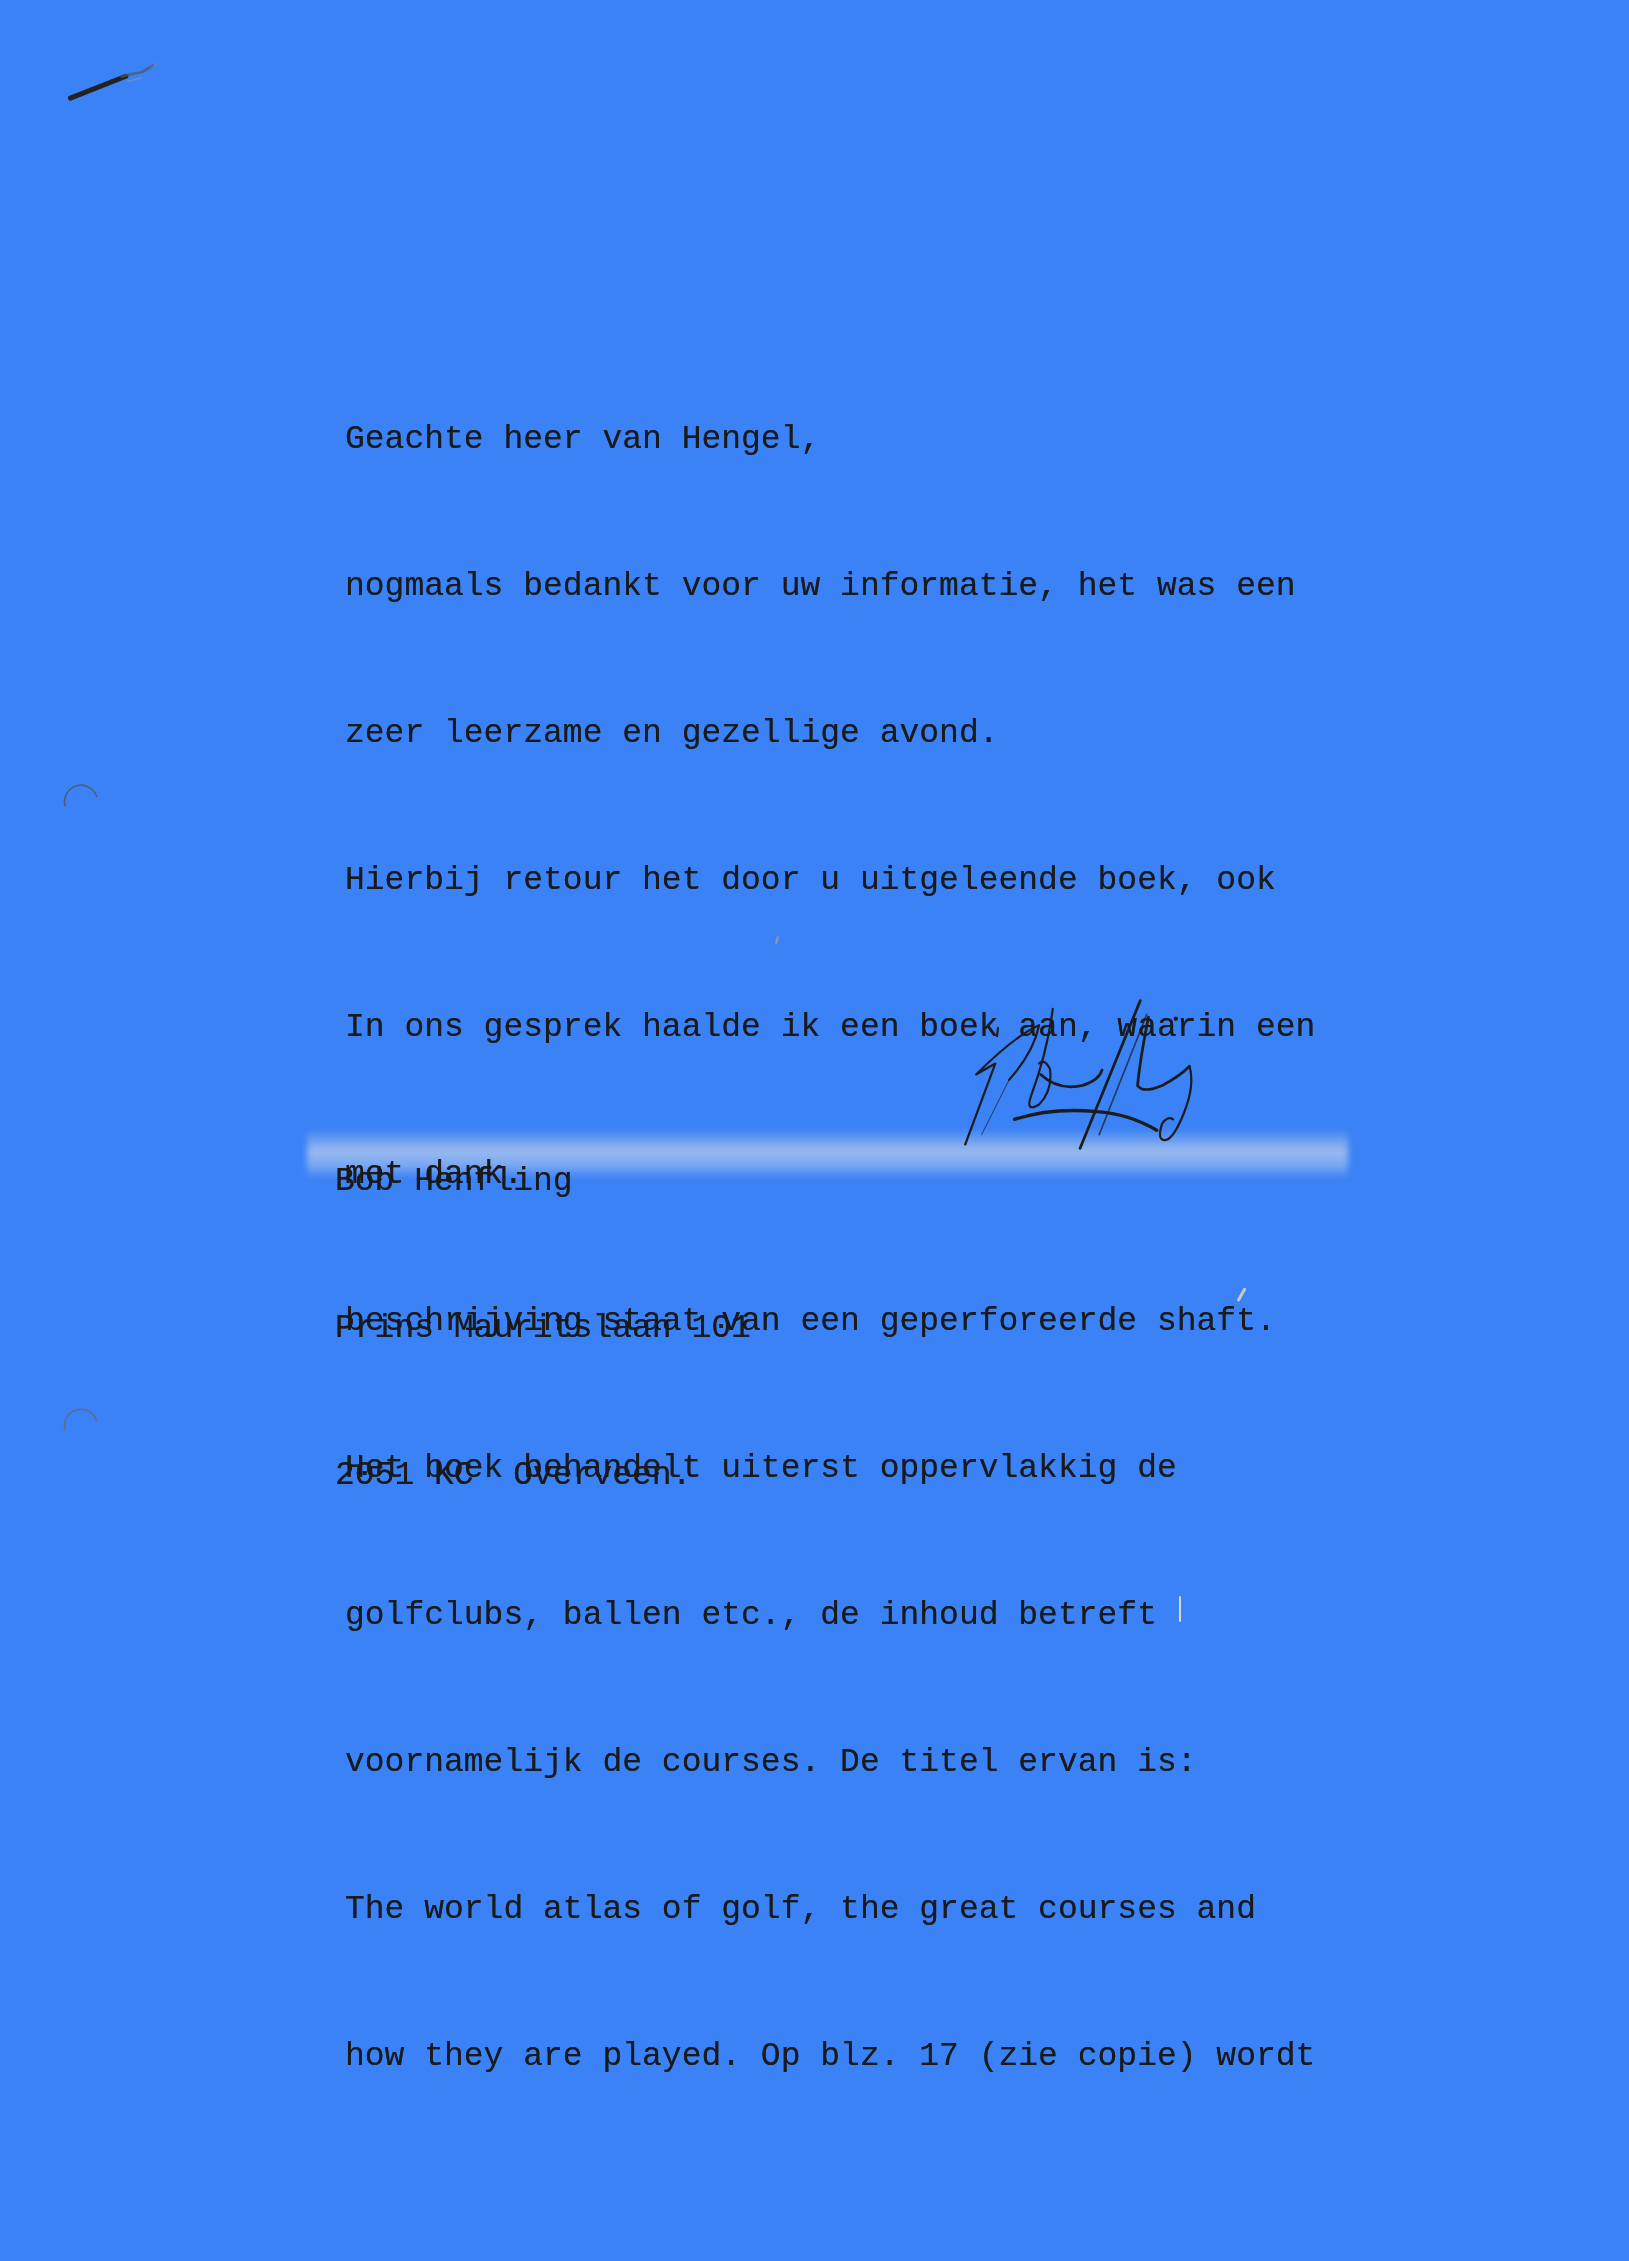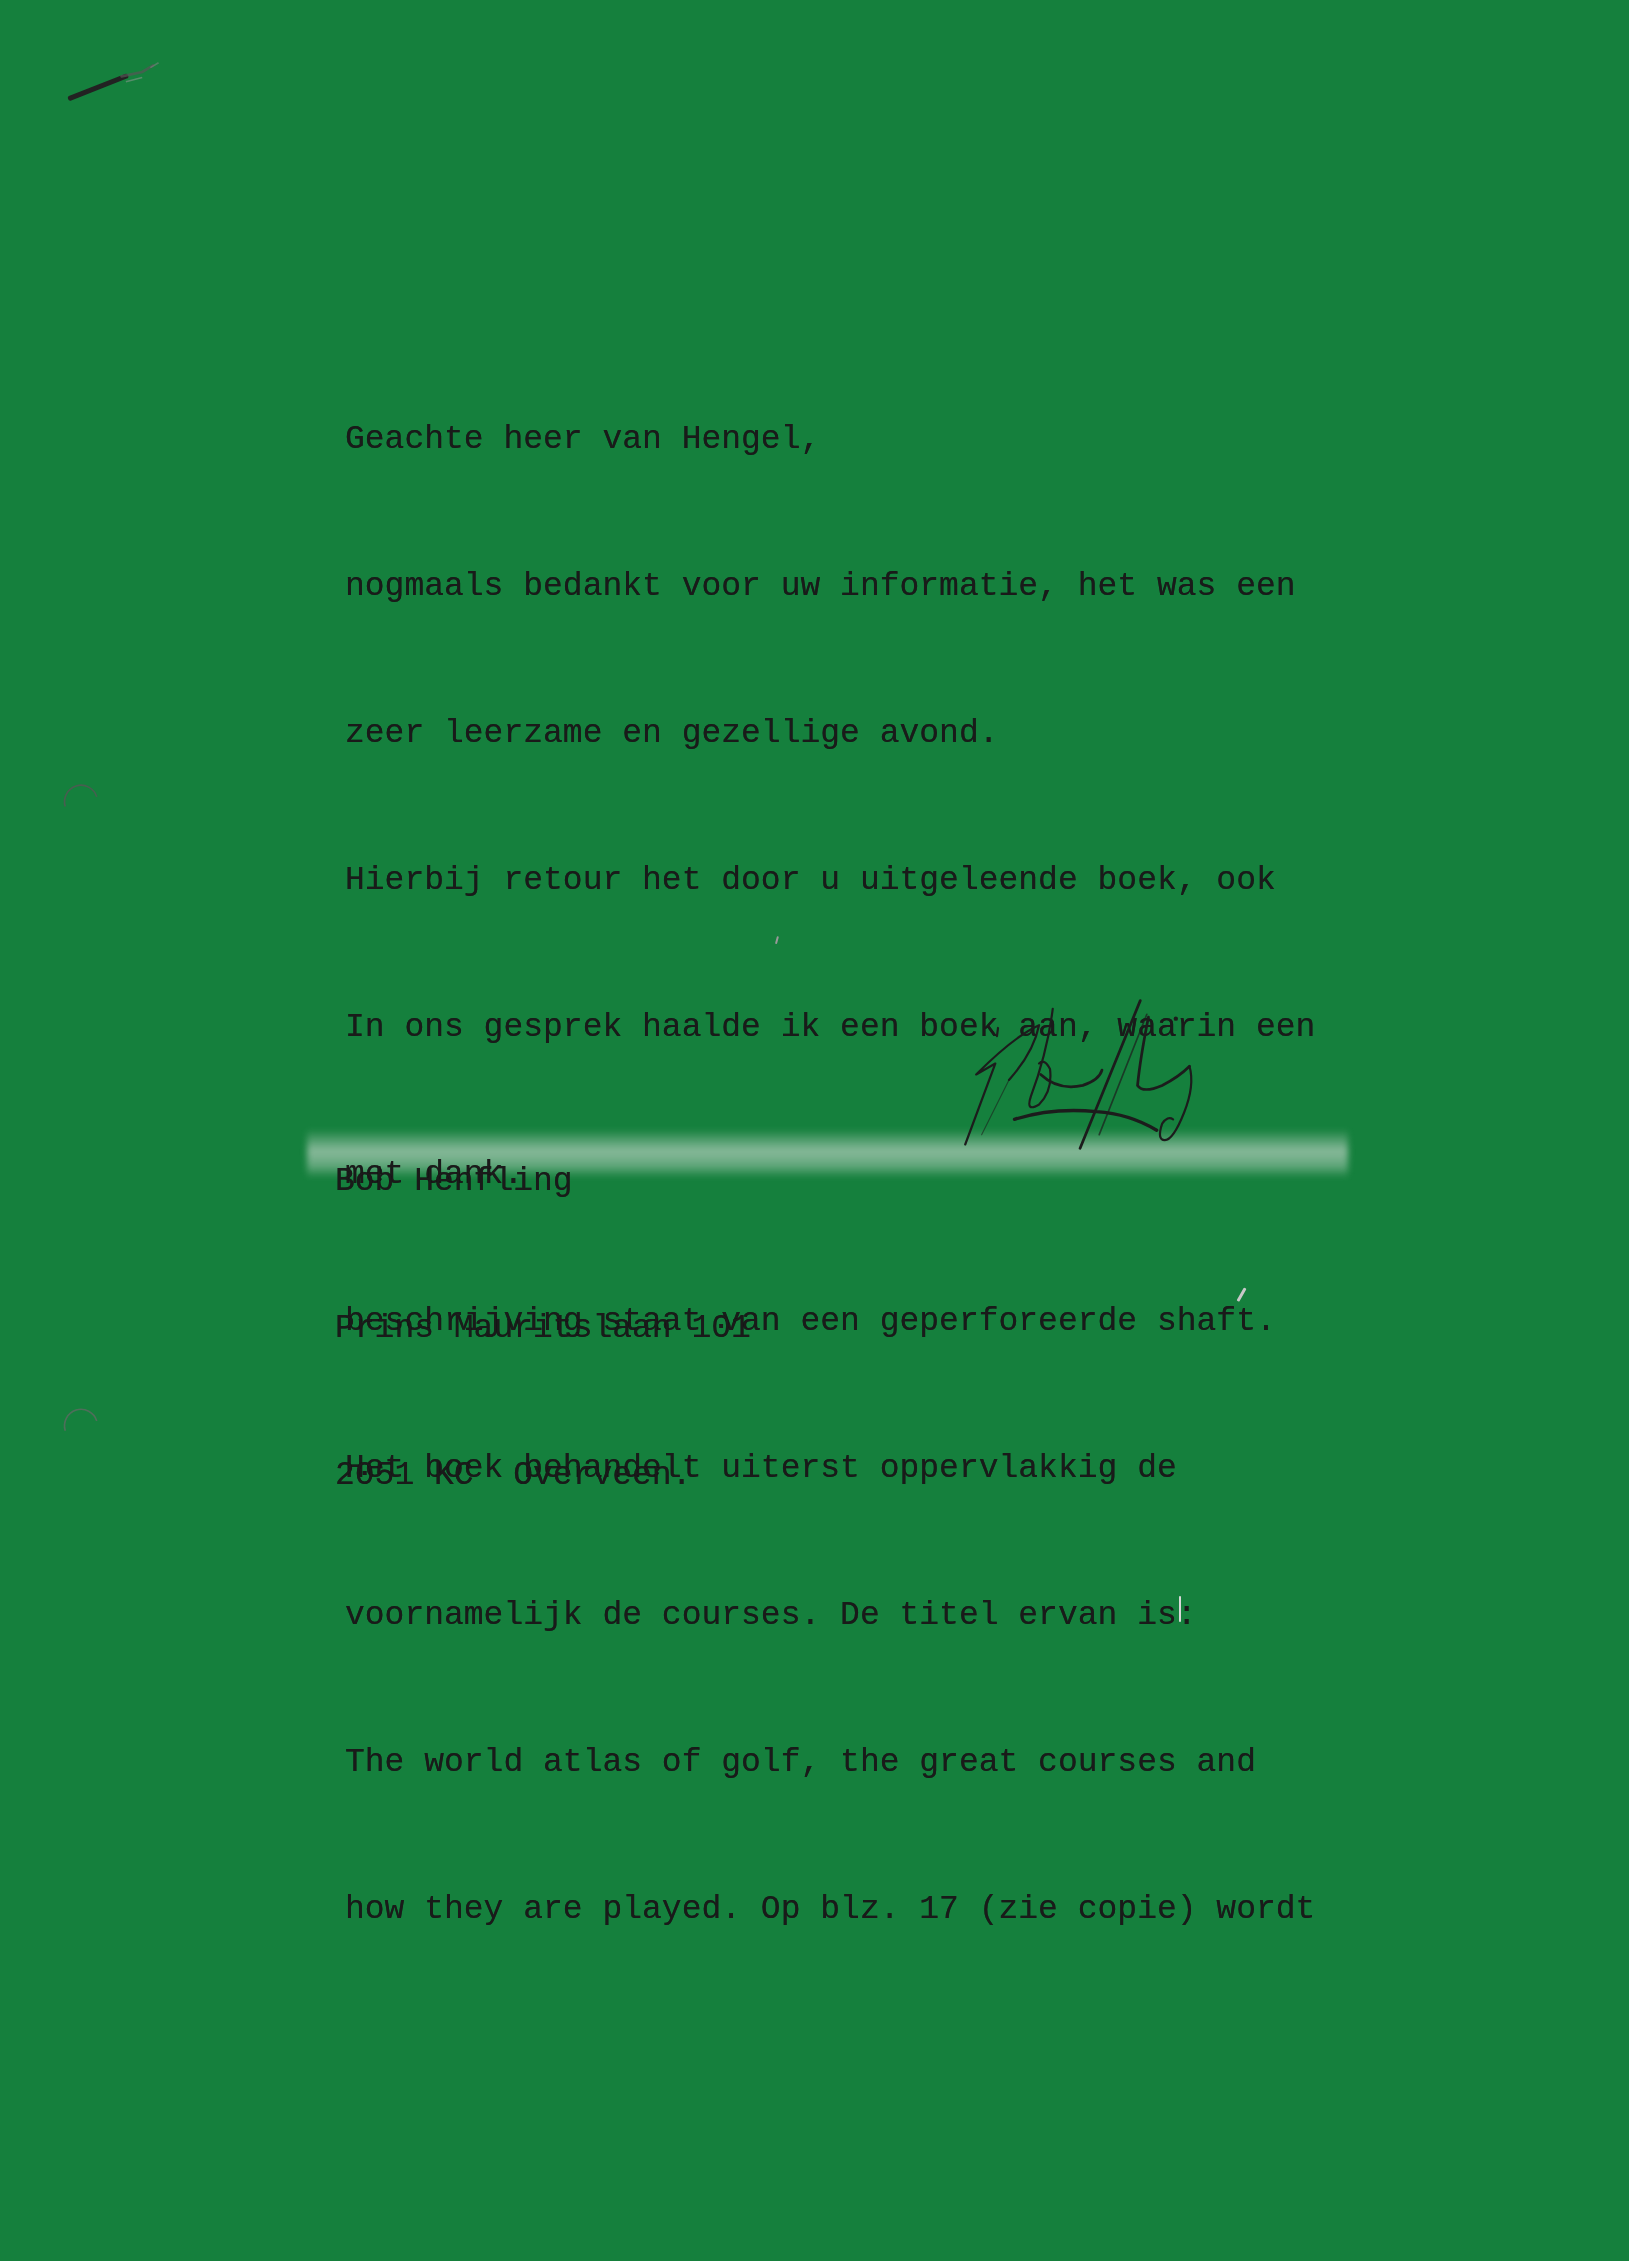--- a/index.html
+++ b/index.html
@@ -12,21 +12,21 @@
       height: 2261px;
       position: relative;
       overflow: hidden;
       font-family: "Liberation Mono", "DejaVu Sans Mono", monospace;
     }
     .page {
       position: absolute;
       left: 0; top: 0;
       width: 1630px;
       height: 2261px;
-      background: #15803d;
+      background: #3b82f6;
     }
     .shadow-band {
       position: absolute;
       left: 307px;
       top: 1129px;
       width: 1041px;
       height: 49px;
       background: linear-gradient(180deg, rgba(235,235,235,0) 0%, rgba(232,232,232,0.55) 45%, rgba(240,240,240,0.35) 75%, rgba(250,250,250,0) 100%);
       filter: blur(3.3px);
     }
@@ -110,20 +110,21 @@
 
   <div class="letter-body">
     <span class="line">Geachte heer van Hengel,</span>
     <span class="line">nogmaals bedankt voor uw informatie, het was een</span>
     <span class="line">zeer leerzame en gezellige avond.</span>
     <span class="line">Hierbij retour het door u uitgeleende boek, ook</span>
     <span class="line">In ons gesprek haalde ik een boek aan, waarin een</span>
     <span class="line">met dank.</span>
     <span class="line">beschrijving staat van een geperforeerde shaft.</span>
     <span class="line">Het boek behandelt uiterst oppervlakkig de</span>
+    <span class="line">golfclubs, ballen etc., de inhoud betreft</span>
     <span class="line">voornamelijk de courses. De titel ervan is:</span>
     <span class="line">The world atlas of golf, the great courses and</span>
     <span class="line">how they are played. Op blz. 17 (zie copie) wordt</span>
     
   </div>
 
   <div class="closing">
     <span class="line">Bob Henfling</span>
     <span class="line">Prins Mauritslaan 101</span>
     <span class="line">2051 KC  Overveen.</span>

